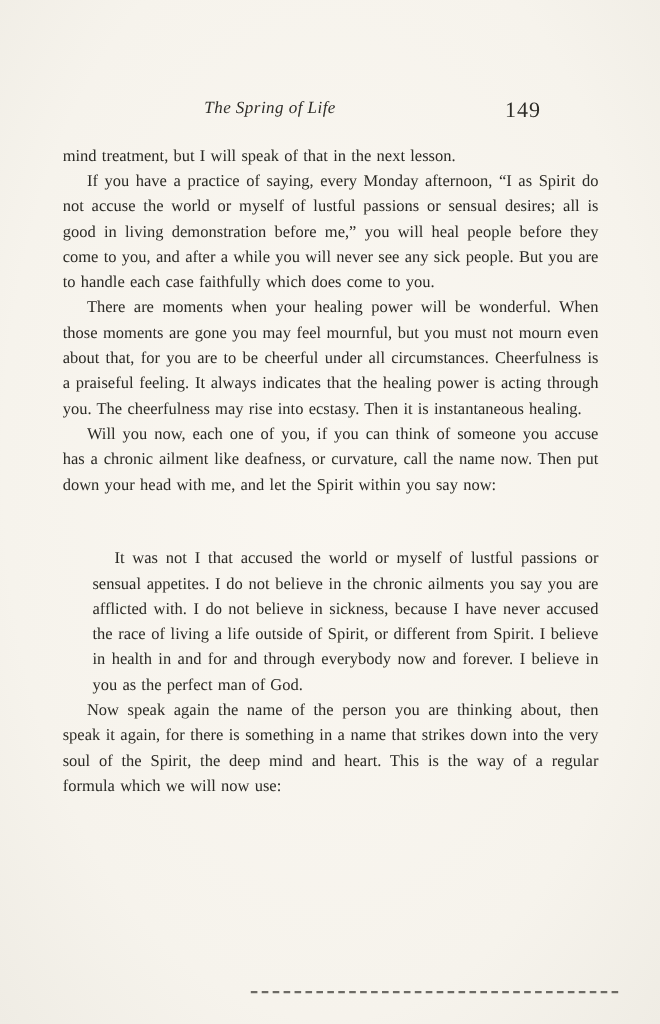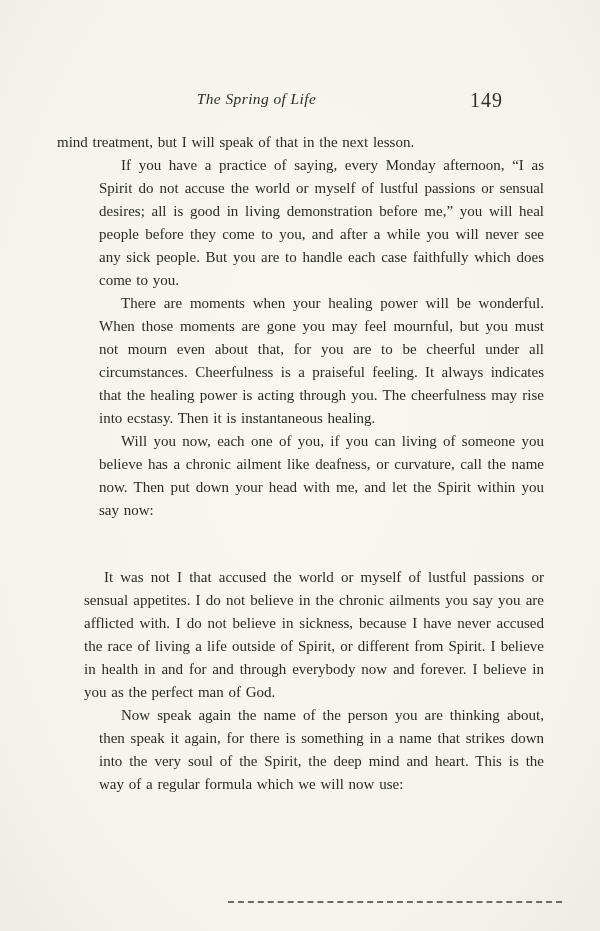--- a/index.html
+++ b/index.html
@@ -14,21 +14,21 @@
     margin: 0 auto;
     background: #f8f5ee;
     background-image: radial-gradient(ellipse at 50% 45%, #faf7f1 0%, #f6f3ec 70%, #efece4 100%);
     font-family: "Liberation Serif", "DejaVu Serif", serif;
     color: #2b2a25;
     overflow: hidden;
   }
   .page-header {
     position: absolute;
     top: 90px;
-    left: 68px;
+    left: 57px;
     width: 487px;
     height: 22px;
   }
   .running-title {
     position: absolute;
     left: 0;
     right: 110px;
     text-align: center;
     font-style: italic;
     font-size: 15.5px;
@@ -52,21 +52,20 @@
     font-size: 15px;
     line-height: 23px;
     text-align: justify;
     word-spacing: 1px;
   }
   .para {
     margin: 0;
   }
   .para.indent {
     text-indent: 22px;
-    margin-left: 42px;
   }
   .para.quote {
     padding-left: 27px;
     text-indent: 20px;
     margin-top: 44px;
   }
   .page-bottom-edge-line {
     position: absolute;
     top: 901px;
     left: 228px;
@@ -84,20 +83,20 @@
   <div class="page-header">
     <div class="running-title">The Spring of Life</div>
     <div class="page-number">149</div>
   </div>
 
   <div class="text-block">
 
   <p class="para body">mind treatment, but I will speak of that in the next lesson.</p>
       <p class="para body indent">If you have a practice of saying, every Monday afternoon, “I as Spirit do not accuse the world or myself of lustful passions or sensual desires; all is good in living demonstration before me,” you will heal people before they come to you, and after a while you will never see any sick people. But you are to handle each case faithfully which does come to you.</p>
       <p class="para body indent">There are moments when your healing power will be wonderful. When those moments are gone you may feel mournful, but you must not mourn even about that, for you are to be cheerful under all circumstances. Cheerfulness is a praiseful feeling. It always indicates that the healing power is acting through you. The cheerfulness may rise into ecstasy. Then it is instantaneous healing.</p>
-      <p class="para body indent">Will you now, each one of you, if you can living of someone you believe has a chronic ailment like deafness, or curvature, call the name now. Then put down your head with me, and let the Spirit within you say now:</p>
+      <p class="para body indent">Will you now, each one of you, if you can think of someone you accuse has a chronic ailment like deafness, or curvature, call the name now. Then put down your head with me, and let the Spirit within you say now:</p>
       <p class="para quote">It was not I that accused the world or myself of lustful passions or sensual appetites. I do not believe in the chronic ailments you say you are afflicted with. I do not believe in sickness, because I have never accused the race of living a life outside of Spirit, or different from Spirit. I believe in health in and for and through everybody now and forever. I believe in you as the perfect man of God.</p>
       <p class="para body indent">Now speak again the name of the person you are thinking about, then speak it again, for there is something in a name that strikes down into the very soul of the Spirit, the deep mind and heart. This is the way of a regular formula which we will now use:</p>
     </div>
 
   <div class="page-bottom-edge-line"></div>
 
 </div>
 
 </body></html>

